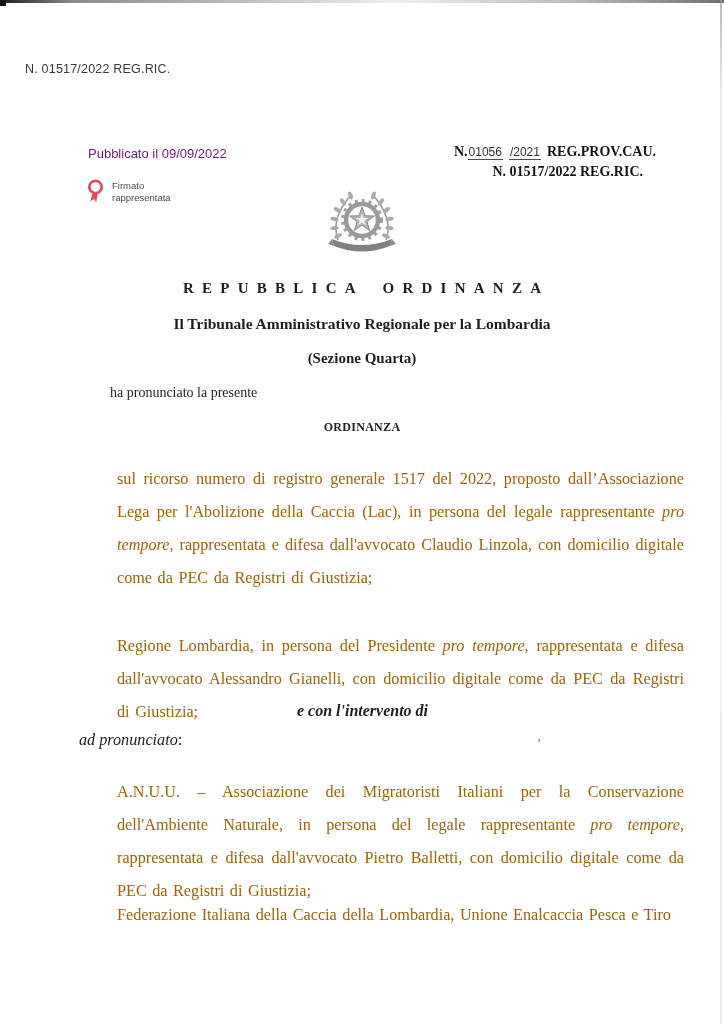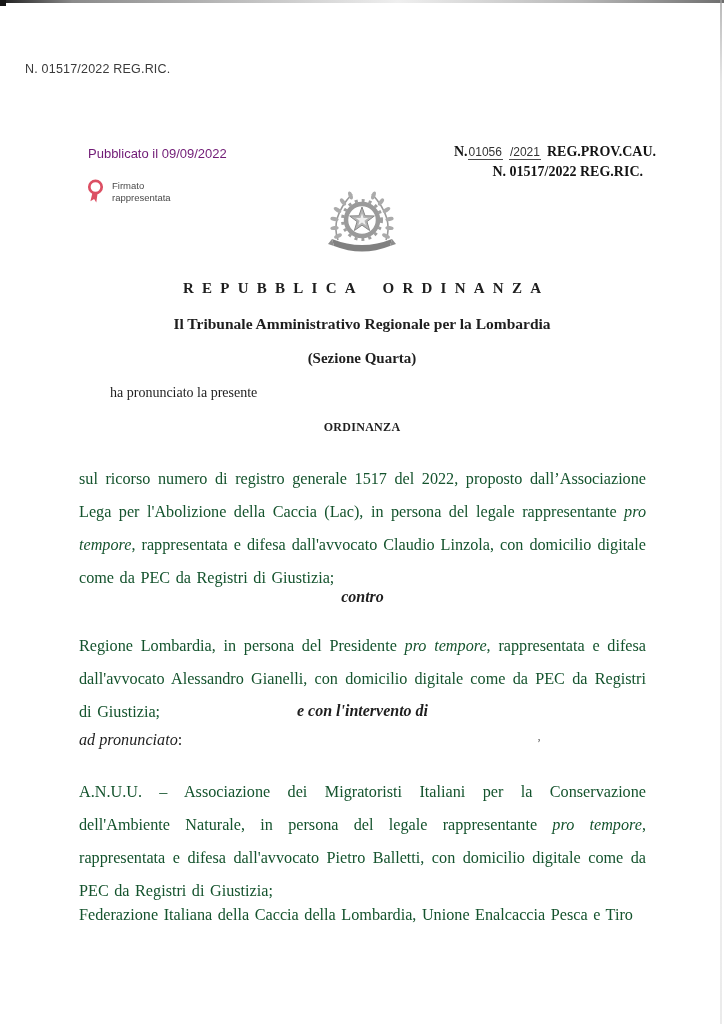--- a/index.html
+++ b/index.html
@@ -65,21 +65,21 @@
   .center-line { position: absolute; left: 0; width: 724px; text-align: center; }
   .h-republic { top: 280px; font-weight: bold; font-size: 15px; letter-spacing: .55em; text-indent: .55em; word-spacing: .5em; }
   .h-court    { top: 315px; font-weight: bold; font-size: 15.5px; }
   .h-section  { top: 350px; font-weight: bold; font-size: 15px; }
   .pronounce  { position: absolute; left: 110px; top: 385px; font-size: 14px; }
   .ordinanza  { top: 420px; font-weight: bold; font-size: 12px; letter-spacing: .3px; }
 
   .text-col { position: absolute; left: 79px; width: 567px; }
   .para {
     font-size: 16.2px; line-height: 33px; text-align: justify;
-    word-spacing: 1.5px; color: #14532d;
+    word-spacing: 1.5px; color: #a16207; margin-left: 38px;
   }
   .para.single { text-align: left; }
   .c-head { text-align: center; font-weight: bold; font-style: italic; font-size: 16px; }
   .adopp { font-size: 16.2px; }
   .it { font-style: italic; }
   .p1 { position: absolute; top: 0; width: 567px; }
   .contro-line { position: absolute; top: 141px; width: 567px; }
   .p2 { position: absolute; top: 167px; width: 567px; }
   .interv-line { position: absolute; top: 255px; width: 567px; }
   .adopp-line  { position: absolute; top: 284px; width: 567px; }
@@ -160,21 +160,20 @@
 <div class="center-line h-republic">REPUBBLICA ORDINANZA</div>
 <div class="center-line h-court">Il Tribunale Amministrativo Regionale per la Lombardia</div>
 <div class="center-line h-section">(Sezione Quarta)</div>
 <div class="pronounce">ha pronunciato la presente</div>
 <div class="center-line ordinanza">ORDINANZA</div>
 
 <div class="text-col" style="top:447px; height:500px;">
 
   <p class="para p1"><span>sul ricorso numero di registro generale 1517 del 2022, proposto dall’Associazione Lega per l'Abolizione della Caccia (Lac), in persona del legale rappresentante </span><span class="it">pro tempore</span><span>, rappresentata e difesa dall'avvocato Claudio Linzola, con domicilio digitale come da PEC da Registri di Giustizia;</span></p>
 
-  <div class="contro-line c-head">contro</div>
 
   <p class="para p2"><span>Regione Lombardia, in persona del Presidente </span><span class="it">pro tempore</span><span>, rappresentata e difesa dall'avvocato Alessandro Gianelli, con domicilio digitale come da PEC da Registri di Giustizia;</span></p>
 
   <div class="interv-line c-head">e con l'intervento di</div>
 
   <div class="adopp-line adopp"><span class="it">ad pronunciato</span><span>:</span></div>
 
   <p class="para p3"><span>A.N.U.U. – Associazione dei Migratoristi Italiani per la Conservazione dell'Ambiente Naturale, in persona del legale rappresentante </span><span class="it">pro tempore</span><span>, rappresentata e difesa dall'avvocato Pietro Balletti, con domicilio digitale come da PEC da Registri di Giustizia;</span></p>
 
   <p class="para p4 single">Federazione Italiana della Caccia della Lombardia, Unione Enalcaccia Pesca e Tiro</p>

